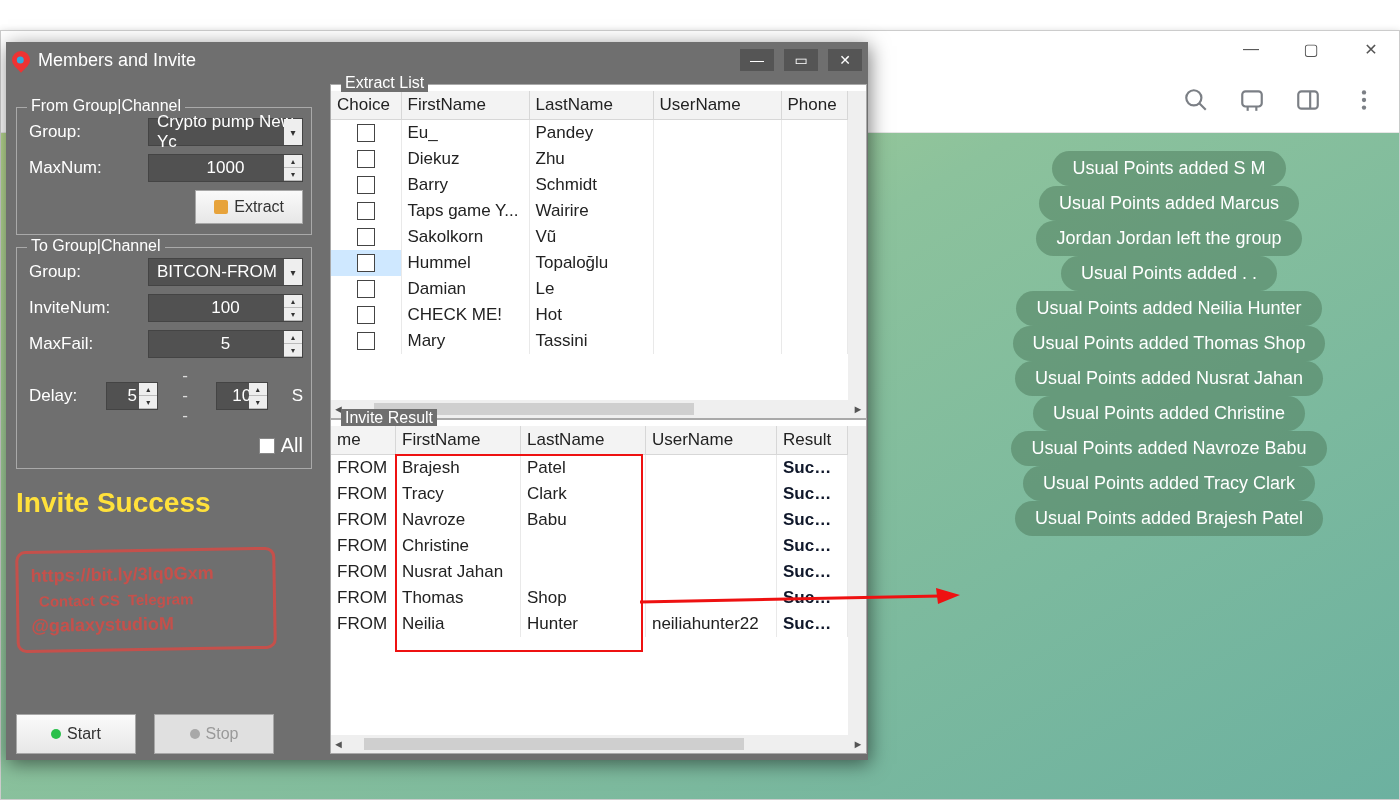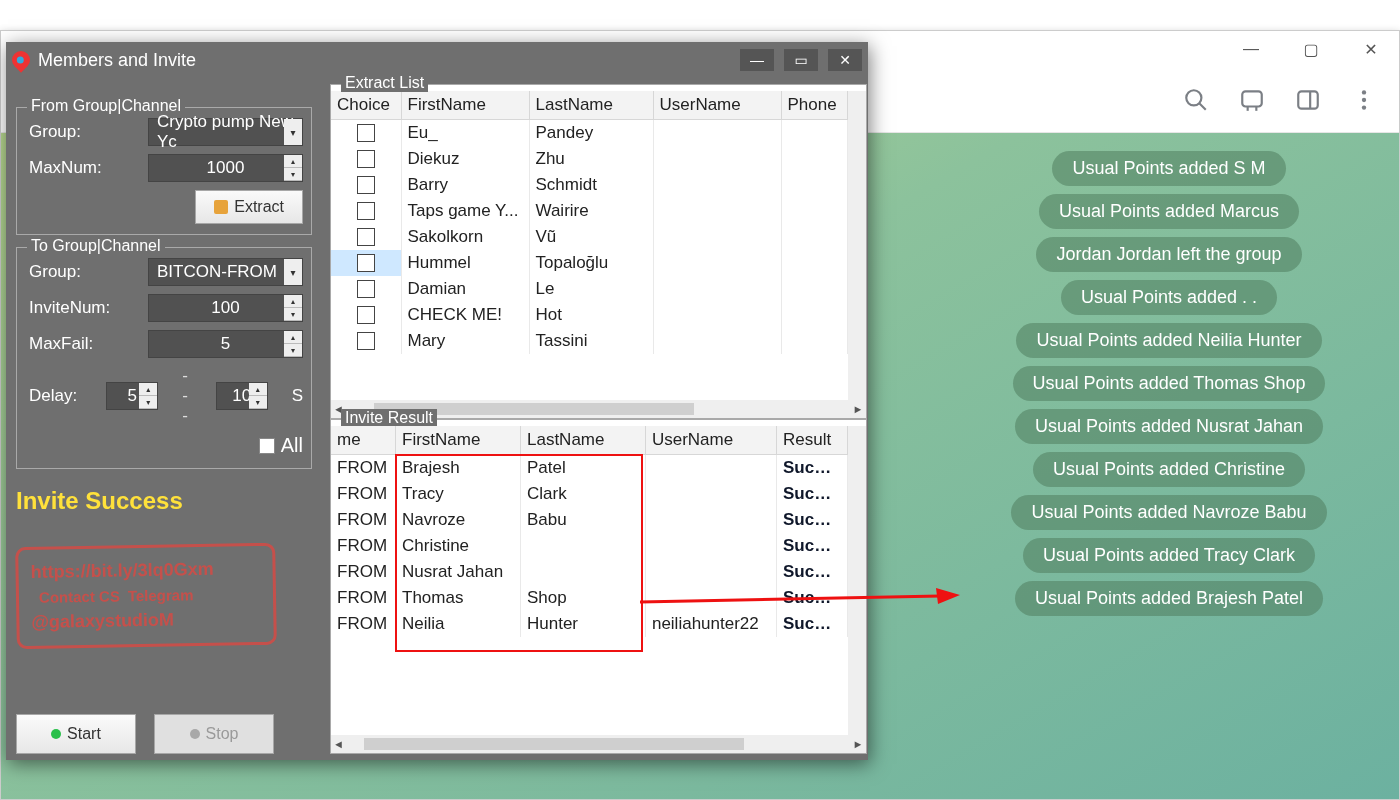--- a/index.html
+++ b/index.html
@@ -9,21 +9,21 @@
   .tg-window { position: absolute; left: 0; top: 30px; width: 1400px; height: 770px; border: 1px solid #ccc; background: #fff; box-shadow: 0 2px 8px rgba(0,0,0,.2); }
   .tg-titlebar { height: 36px; background: #fff; display: flex; justify-content: flex-end; align-items: center; padding: 0 8px; gap: 20px; }
   .tg-titlebtn { width: 40px; height: 28px; display: flex; align-items: center; justify-content: center; color: #555; font-size: 16px; cursor: default; }
   .tg-header { height: 66px; display: flex; align-items: center; padding: 0 22px 0 24px; border-bottom: 1px solid #e6e6e6; }
   .tg-title-block { flex: 1; }
   .tg-chat-title { font-size: 22px; font-weight: 600; color: #333; }
   .tg-chat-sub   { font-size: 18px; color: #9aa0a6; margin-top: 2px; }
   .tg-header-icons { display: flex; gap: 30px; align-items: center; }
   .tg-icon { width: 26px; height: 26px; color: #7b7f85; }
   .tg-body { position: relative; height: calc(100% - 102px); background: linear-gradient(150deg, #b6d68f 0%, #8cc29c 40%, #6cb1a0 100%); overflow: hidden; }
-  .tg-pills { position: absolute; right: 0; top: 18px; width: 460px; display: flex; flex-direction: column; align-items: center; gap: 8px; }
+  .tg-pills { position: absolute; right: 0; top: 18px; width: 460px; display: flex; flex-direction: column; align-items: center; gap: 0; }
   .tg-pill { background: rgba(80,125,95,.55); color: #fff; font-size: 18px; padding: 7px 20px; border-radius: 999px; white-space: nowrap; }
 
   
   .app { position: absolute; left: 6px; top: 42px; width: 862px; height: 718px; background: #6f6f6f; color: #fff; box-shadow: 2px 4px 18px rgba(0,0,0,.5); display: flex; flex-direction: column; }
   .app-title { height: 36px; display: flex; align-items: center; padding: 0 6px; gap: 8px; justify-content: center; }
   .app-title .logo { width: 18px; height: 18px; background: #e33; border-radius: 50% 50% 50% 0; transform: rotate(-45deg); position: relative; }
   .app-title .logo::after { content: ""; position: absolute; left: 5px; top: 5px; width: 7px; height: 7px; background: #3ad; border-radius: 50%; transform: rotate(45deg); }
   .app-title .txt { font-size: 18px; flex: 1; }
   .app-title .winbtns { display: flex; gap: 10px; }
   .app-title .winbtn { width: 34px; height: 22px; background: #555; display: flex; align-items: center; justify-content: center; font-size: 14px; }
@@ -49,21 +49,21 @@
   .btn { background: linear-gradient(#fafafa,#e7e7e7); border: 1px solid #a7a7a7; color: #333; height: 34px; padding: 0 18px; font-size: 16px; display: inline-flex; align-items: center; gap: 6px; cursor: default; }
   .btn.gray { background: #e0e0e0; color: #999; }
   .extract-ico { width: 14px; height: 14px; background: #e7a33b; border-radius: 2px; display: inline-block; }
   .btn-dot { width: 10px; height: 10px; border-radius: 50%; display: inline-block; }
   .dot-green { background: #29c04a; }
   .dot-gray  { background: #a8a8a8; }
 
   .chk { display: inline-flex; align-items: center; gap: 6px; font-size: 20px; }
   .chkbox { width: 16px; height: 16px; background: #fff; border: 1px solid #888; }
 
-  .status { color: #ffe13b; font-size: 24px; font-weight: 600; margin-top: 6px; }
+  .status { color: #ffe13b; font-size: 28px; font-weight: 600; margin-top: 6px; }
 
   .stamp { border: 3px solid #d54b45; color: #d54b45; padding: 10px 12px; border-radius: 10px; transform: rotate(-1deg); opacity: .85; margin-top: 18px; width: 260px; }
   .stamp div { font-size: 18px; font-weight: 700; line-height: 1.4; }
   .stamp .line2 span { font-size: 15px; font-weight: 600; margin-left: 8px; }
 
   .actions { margin-top: auto; display: flex; gap: 18px; padding-top: 6px; }
   .actions .btn { width: 120px; justify-content: center; height: 40px; }
 
   
   .tbl-wrap { border: 1px solid #a9a9a9; position: relative; background: #fff; color: #222; flex: 1; display: flex; flex-direction: column; min-height: 0; }

